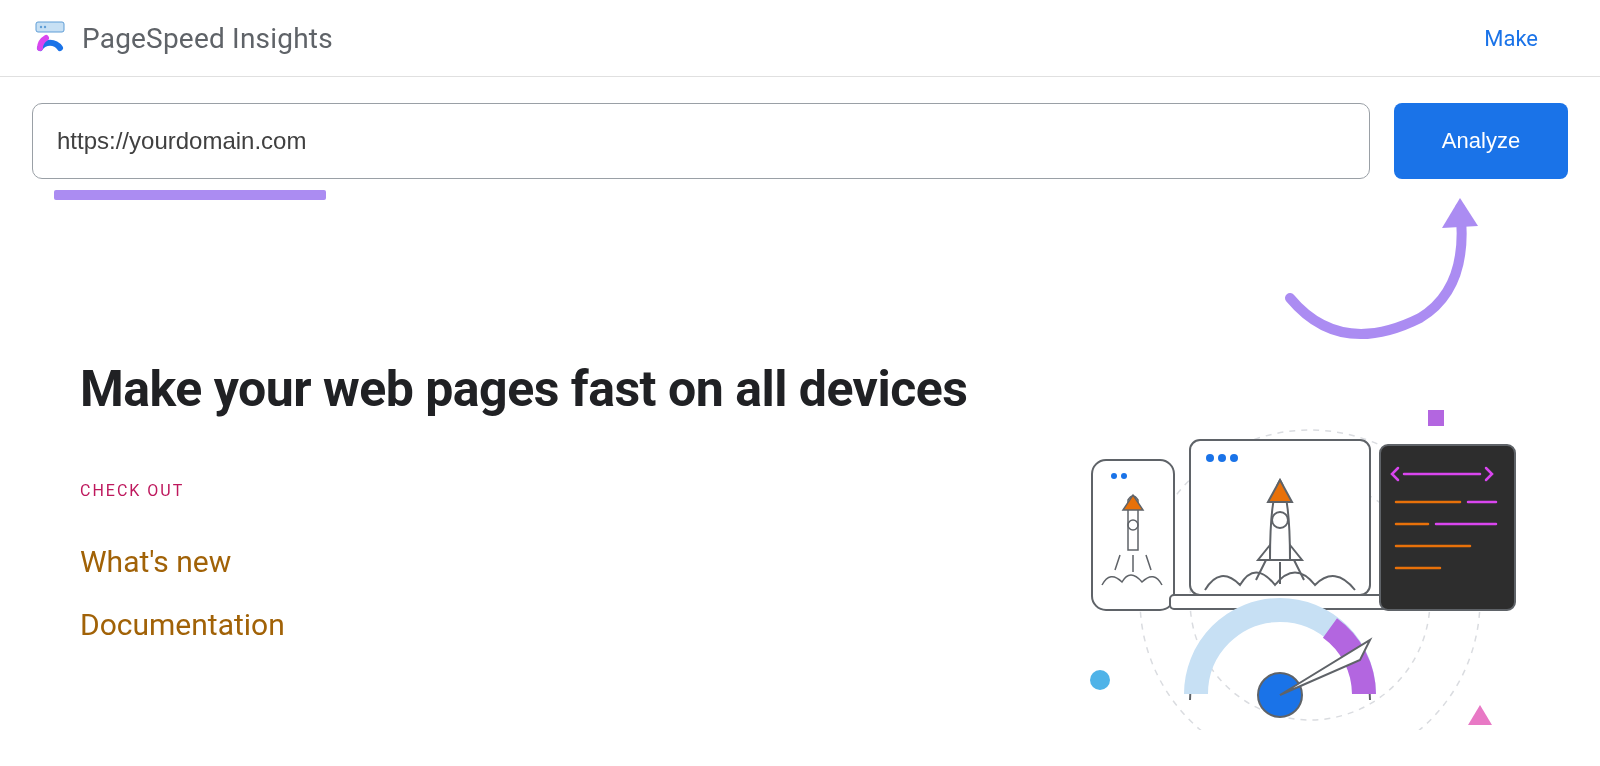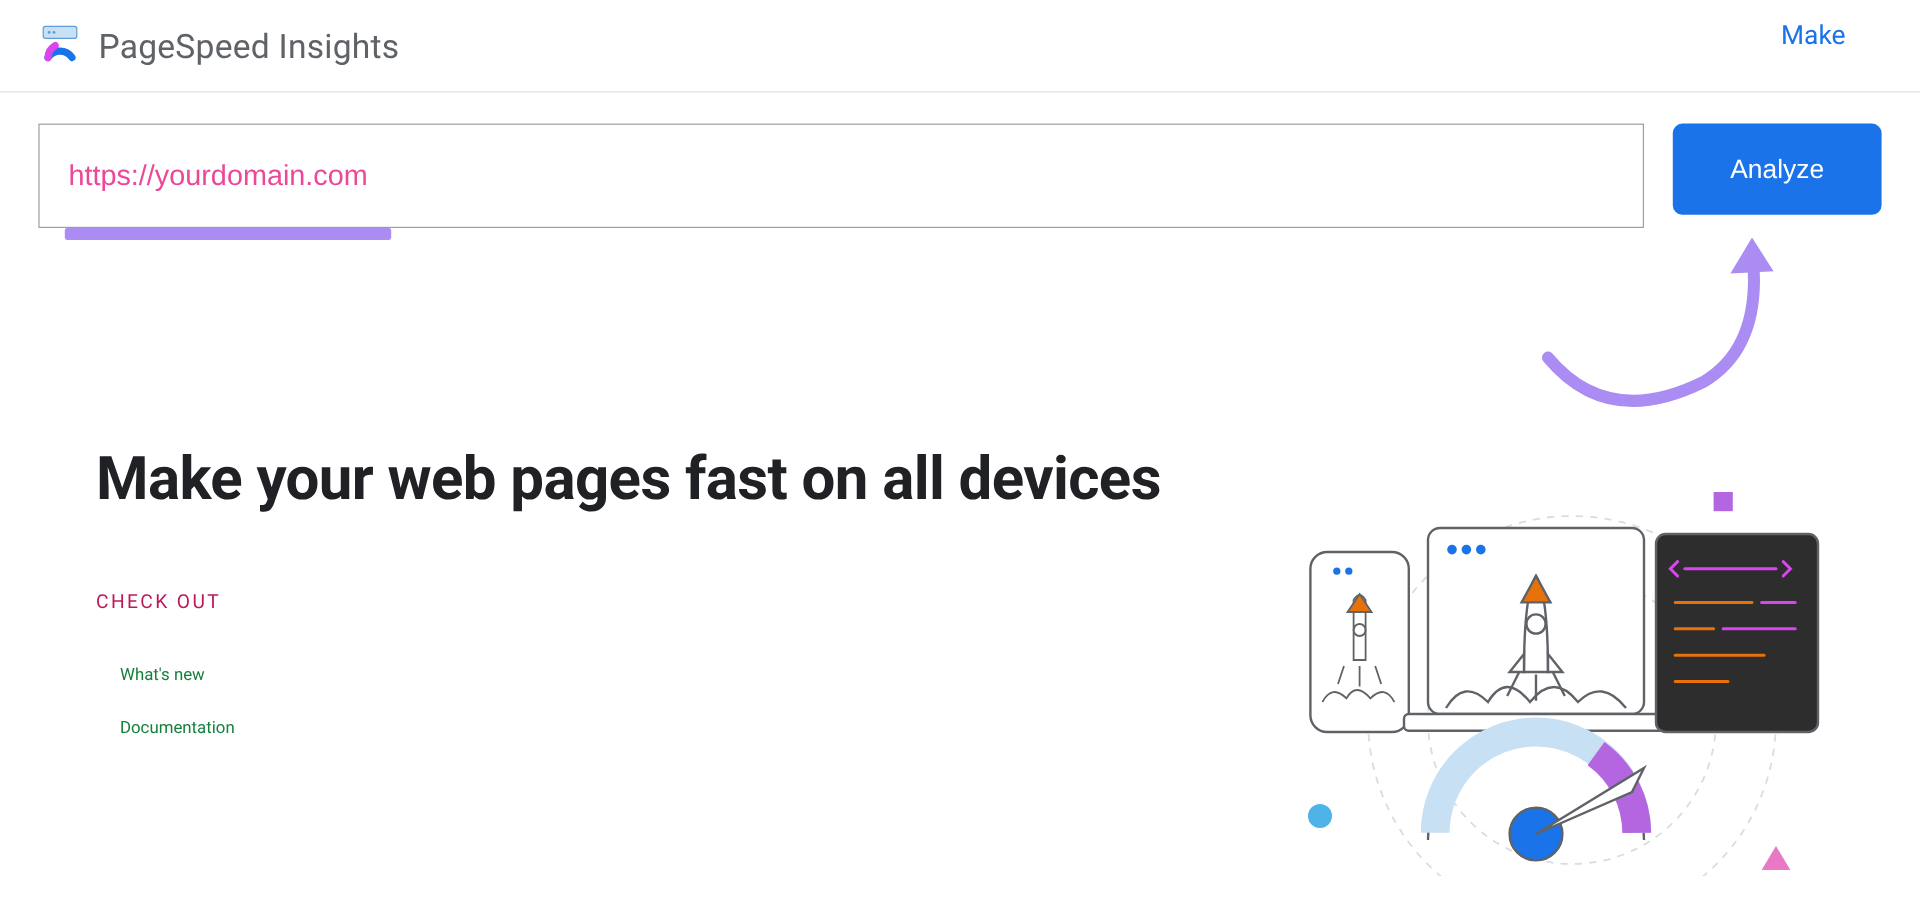--- a/index.html
+++ b/index.html
@@ -9,21 +9,21 @@
     color: #202124;
     width: 1600px;
     height: 766px;
     overflow: hidden;
     position: relative;
   }
 
   
   .header {
     display: flex;
-    align-items: flex-start;
+    align-items: center;
     justify-content: space-between;
     padding: 18px 32px 18px 32px;
     border-bottom: 1px solid #e0e0e0;
   }
   .brand {
     display: flex;
     align-items: center;
     gap: 14px;
   }
   .brand-title {
@@ -43,27 +43,27 @@
   
   .search-row {
     display: flex;
     align-items: stretch;
     gap: 24px;
     padding: 26px 32px 0 32px;
     position: relative;
   }
   .url-input {
     flex: 1;
-    height: 87px;
+    height: 76px;
     border: 1px solid #9aa0a6;
-    border-radius: 0;
+    border-radius: 10px;
     font-size: 24px;
     padding: 0 24px;
     outline: none;
-    color: #ec4899;
+    color: #404040;
   }
   .analyze-btn {
     width: 174px;
     height: 76px;
     background: #1a73e8;
     color: #fff;
     border: none;
     border-radius: 8px;
     font-size: 22px;
     cursor: pointer;
@@ -113,24 +113,23 @@
     letter-spacing: 2px;
     color: #be185d;
     margin-bottom: 44px;
   }
   .link-list {
     display: flex;
     flex-direction: column;
     gap: 28px;
   }
   .link-item {
-    color: #15803d;
-    font-size: 14px;
+    color: #a16207;
+    font-size: 30px;
     text-decoration: none;
-    margin-left: 20px;
   }
 
   
   .illus {
     position: absolute;
     right: 60px;
     top: 410px;
     width: 480px;
     height: 320px;
   }

